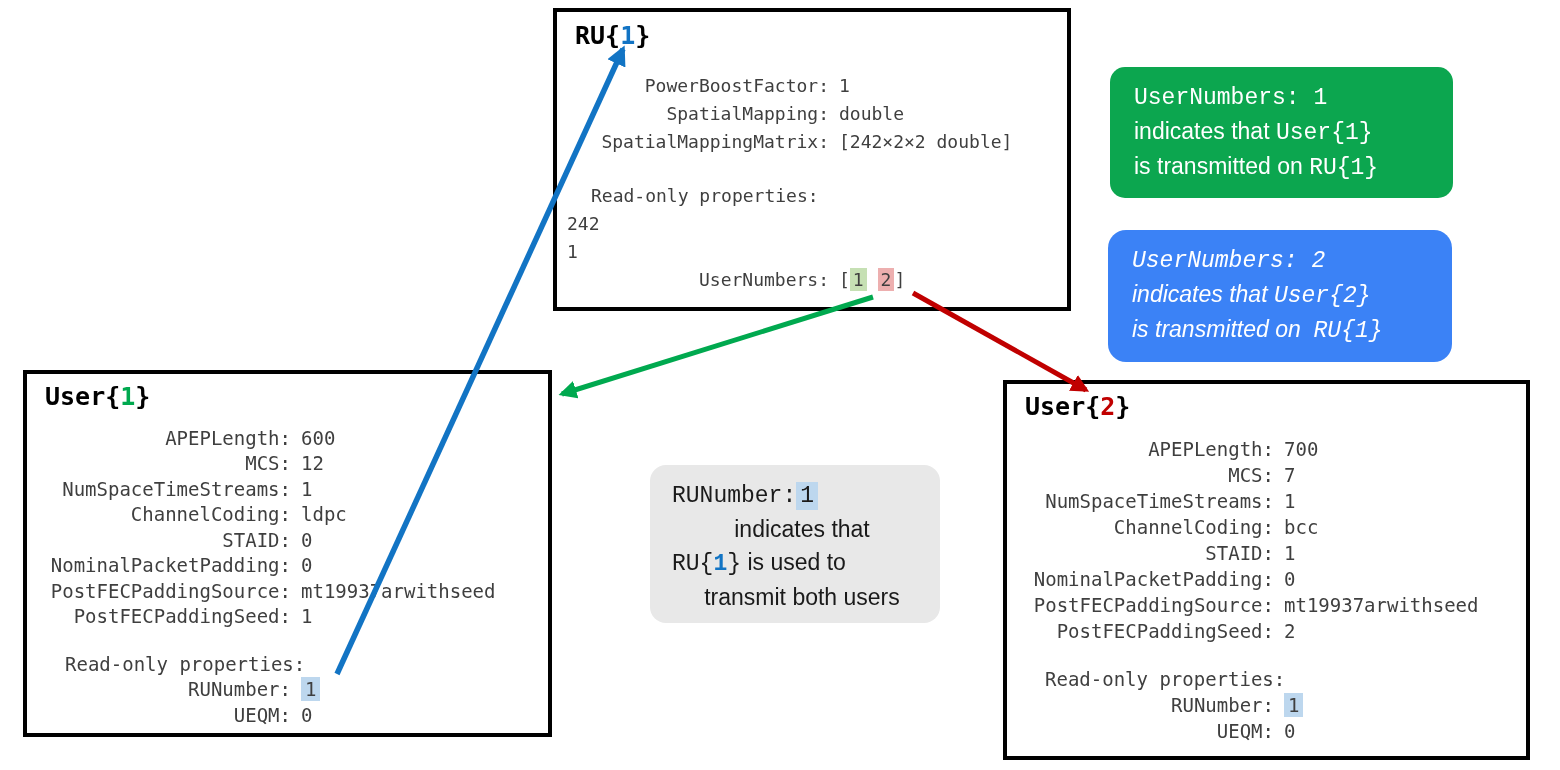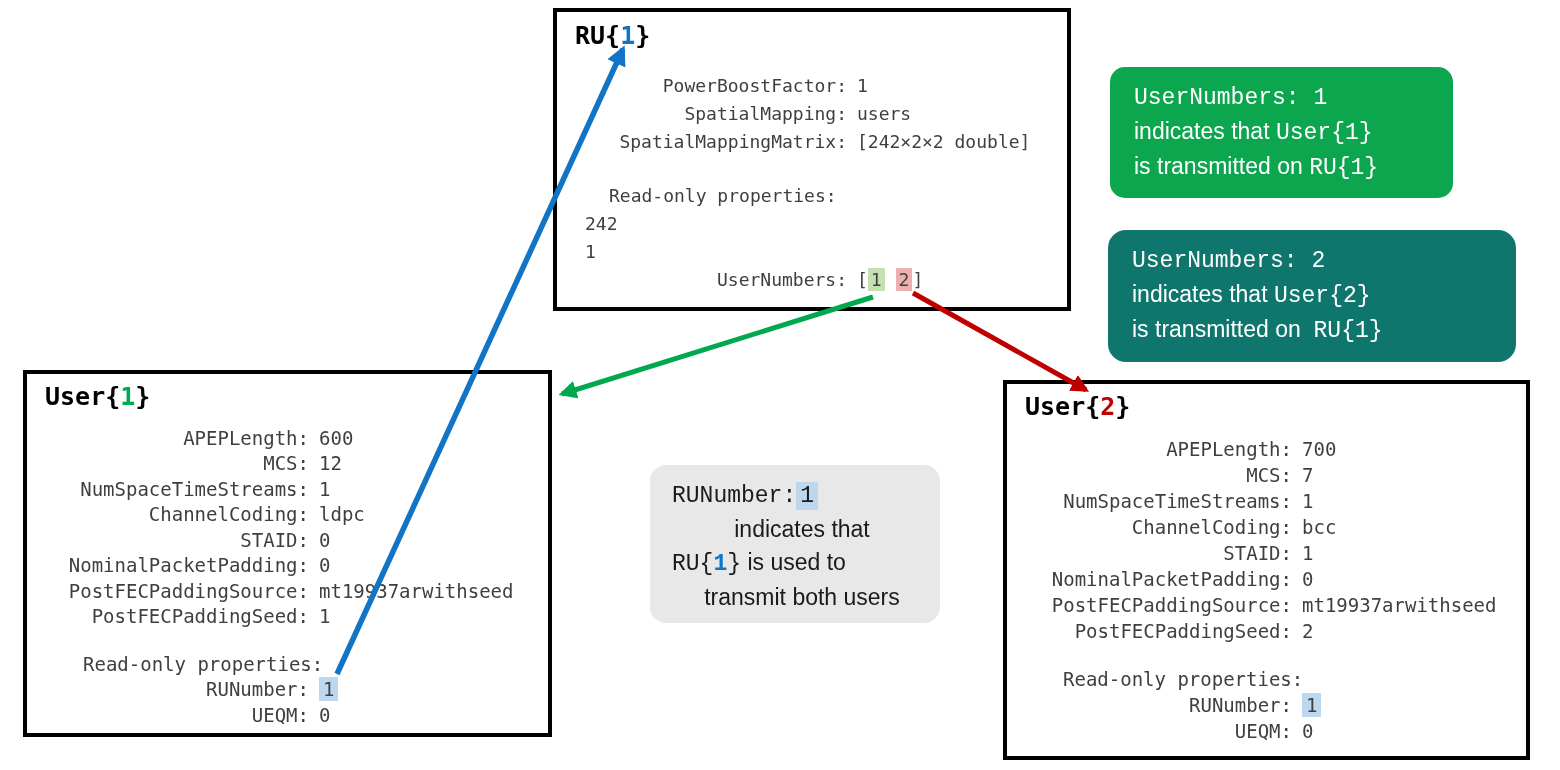--- a/index.html
+++ b/index.html
@@ -12,21 +12,21 @@
     position:absolute;background:#ffffff;border:4px solid #000000;
     box-sizing:border-box;color:#3f3f3f;
   }
   .pbox .box-title{
     font-weight:bold;color:#000000;font-size:25px;letter-spacing:0;
     margin:10px 0 0 18px;font-family:"DejaVu Sans Mono",monospace;
   }
   .num-blue{color:#1274c4;}
   .num-green{color:#00a94f;}
   .num-red{color:#c00000;}
-  .props{margin-top:16px;padding-left:18px;}
+  .props{margin-top:16px;}
   .prow{display:flex;align-items:baseline;}
   .pname{display:inline-block;text-align:right;white-space:pre;flex:0 0 auto;}
   .pval{margin-left:10px;white-space:pre;}
   .ro-heading{margin-top:22px;white-space:pre;}
   
   #ru-box{left:553px;top:8px;width:518px;height:303px;font-size:18px;line-height:28px;}
   #ru-box .props{margin-top:22px;}
   #ru-box .pname{width:272px;}
   #ru-box .ro-heading{padding-left:34px;margin-top:26px;}
   
@@ -43,22 +43,22 @@
   
   .callout{position:absolute;box-sizing:border-box;border-radius:18px;}
   .callout .cline{white-space:pre;}
   .mono-c{font-family:"Liberation Mono",monospace;}
   .sans-c{font-family:"Liberation Sans",sans-serif;text-align:center;}
   #callout-green{
     left:1110px;top:67px;width:343px;height:131px;background:#0ca64f;
     color:#ffffff;padding:15px 0 0 24px;font-size:23px;line-height:33px;border-radius:15px;
   }
   #callout-red{
-    left:1108px;top:230px;width:408px;height:132px;background:#0f766e;
-    color:#ffffff;padding:15px 0 0 24px;font-size:23px;line-height:33px;
+    left:1108px;top:230px;width:344px;height:132px;background:#3b82f6;
+    color:#ffffff;padding:15px 0 0 24px;font-size:23px;line-height:33px;font-style:italic;
   }
   #callout-gray{
     left:650px;top:465px;width:290px;height:158px;background:#e8e8e8;
     border-radius:16px;color:#1a1a1a;padding:13px 8px 0 22px;
     font-size:23px;line-height:33px;
   }
   #callout-gray .num-blue{font-weight:bold;}
   
   #arrow-overlay{position:absolute;left:0;top:0;pointer-events:none;}
 </style>
@@ -67,21 +67,21 @@
 
 <div id="ru-box" class="pbox">
   <div class="box-title"><span>RU{</span><span class="num-blue">1</span><span>}</span></div>
   <div class="props">
     <div class="prow">
       <span class="pname">PowerBoostFactor:</span>
       <span class="pval">1</span>
     </div>
     <div class="prow">
       <span class="pname">SpatialMapping:</span>
-      <span class="pval">users</span>
+      <span class="pval">double</span>
     </div>
     <div class="prow">
       <span class="pname">SpatialMappingMatrix:</span>
       <span class="pval">[242×2×2 double]</span>
     </div>
     <div class="ro-heading">Read-only properties:</div>
     <div class="prow">
       <span class="pval">242</span>
     </div>
     <div class="prow">

